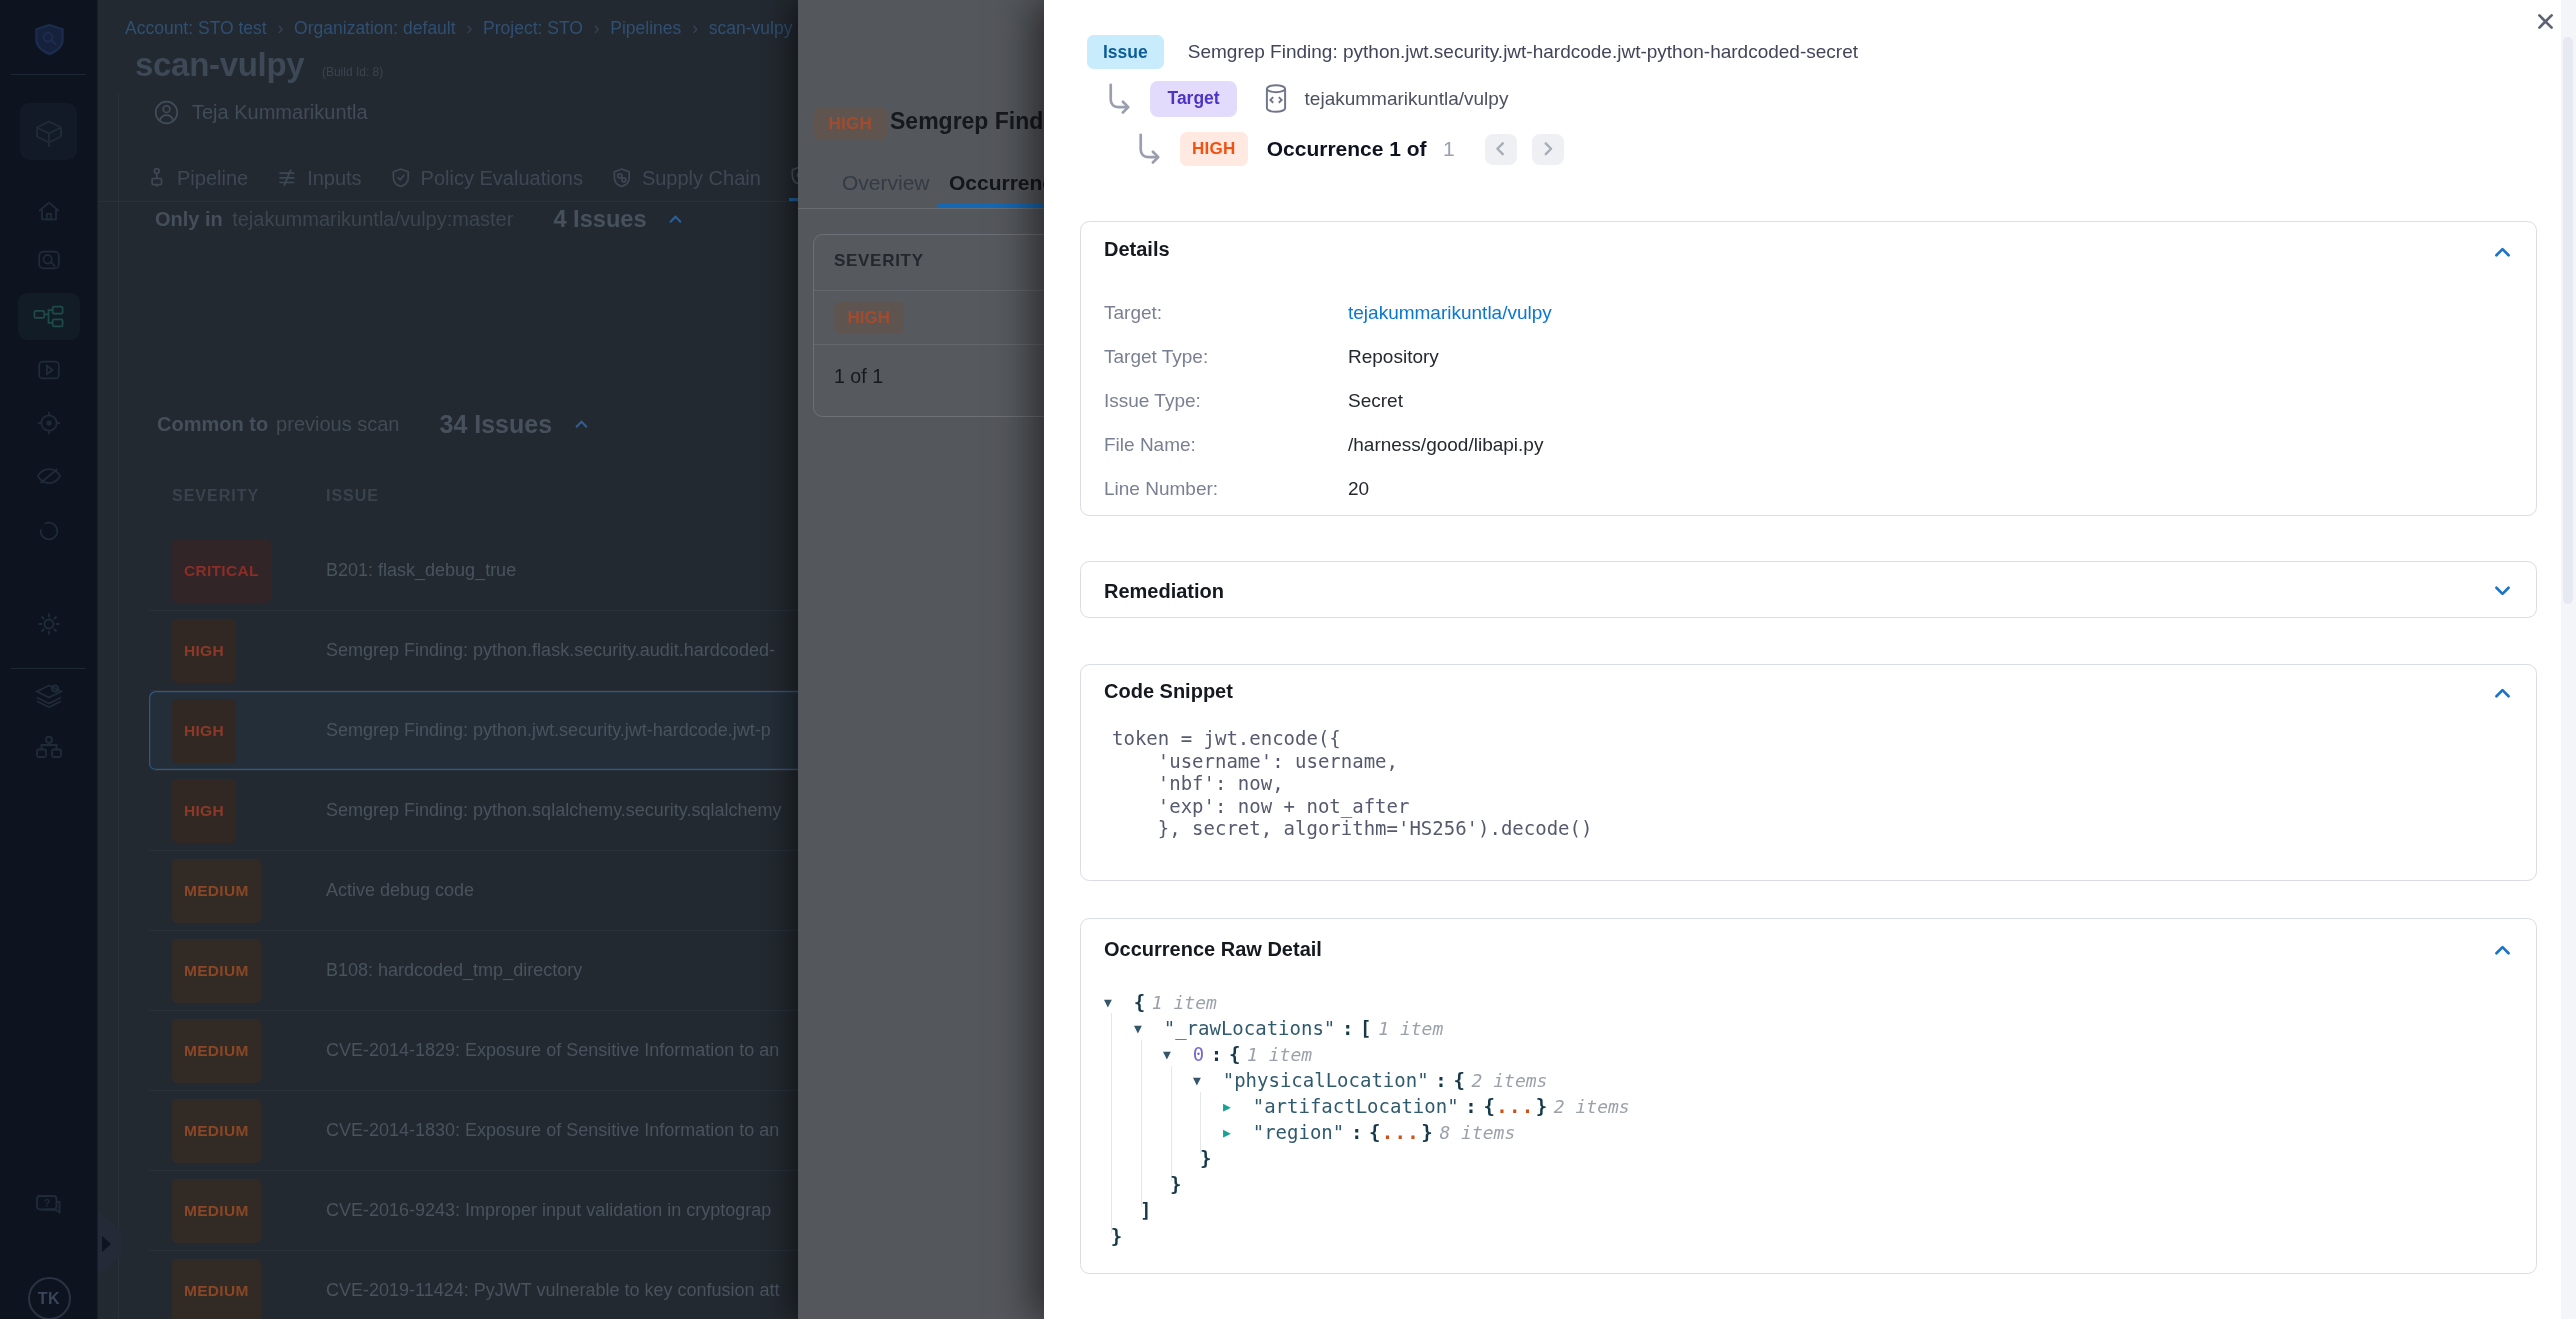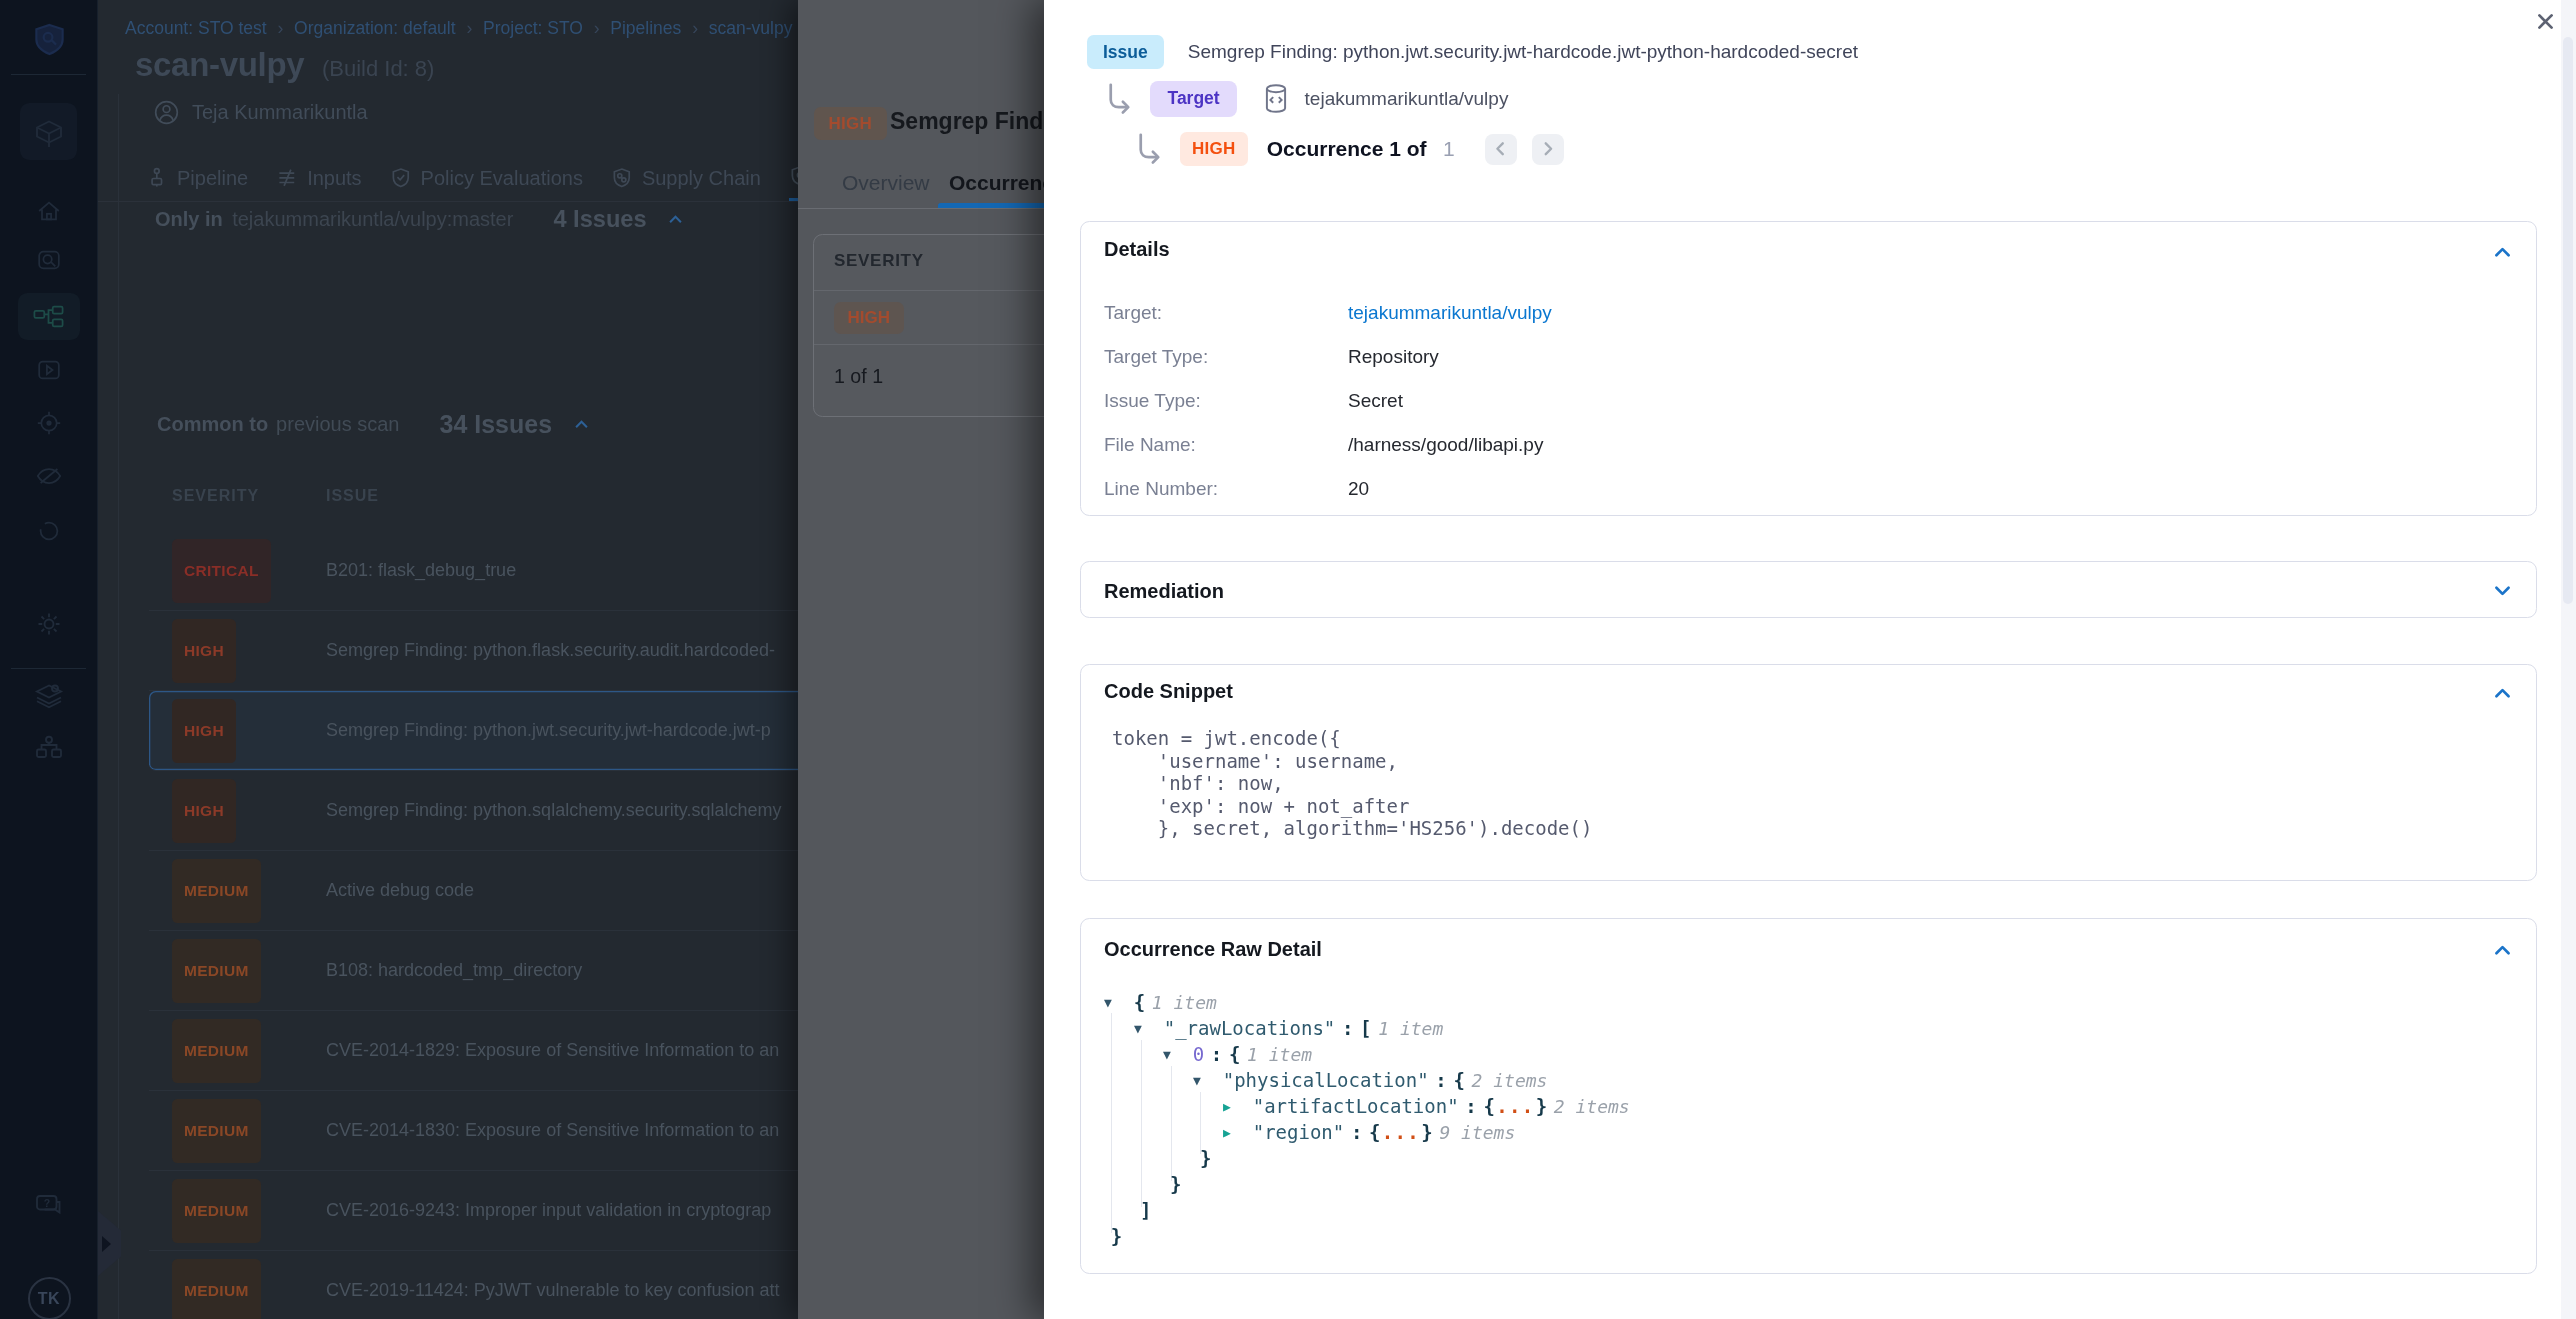--- a/index.html
+++ b/index.html
@@ -22,21 +22,21 @@
   .collapse-tri { width:0;height:0;border-top:8px solid transparent;border-bottom:8px solid transparent;
                   border-left:9.4px solid #0e1420; margin-left:4px; }
 
   
   .base { position:absolute; left:98px; top:0; right:0; bottom:0; }
   .breadcrumb { position:absolute; left:27px; top:17.5px; display:flex; align-items:center; gap:10.8px; font-size:17.5px; }
   .bc-link { color:#2f4f73; cursor:pointer; }
   .bc-sep { color:#36455a; font-size:17.5px; }
   .page-title-row { position:absolute; left:37px; top:46px; display:flex; align-items:baseline; gap:17.5px; }
   .page-title { font-size:33px; font-weight:600; color:#3e4957; letter-spacing:-0.3px; }
-  .build-id { font-size:22px; color:#3a4451; }
+  .build-id { font-size:12px; color:#3a4451; }
   .exec-border { position:absolute; left:19.6px; top:94px; bottom:0; width:0.7px; background:#2a313a; }
   .user-row { position:absolute; left:55px; top:99px; display:flex; align-items:center; gap:12px; color:#414c59; font-size:20px; }
   .tabs-row { position:absolute; left:48px; top:154px; height:48px; display:flex; gap:28px; align-items:center; }
   .tab { display:flex; align-items:center; gap:9.4px; color:#3e4855; font-size:20px; height:48px; cursor:pointer; }
   .tab.active { border-bottom:4.7px solid #1e5f9e; color:#46525f; }
   .tab-ic { display:flex; }
   .tabs-divider { position:absolute; left:0; right:0; top:201px; height:0.7px; background:#2b313a; }
 
   .only-row { position:absolute; left:57px; top:206px; display:flex; align-items:center; font-size:20px; }
   .only-label { font-weight:bold; color:#454f5b; margin-right:9.4px; }
@@ -534,21 +534,21 @@
       <div class="tree">
         <div class="tguide" style="left:7.4px; top:24px; height:220px;"></div>
         <div class="tguide" style="left:37px; top:51px; height:167px;"></div>
         <div class="tguide" style="left:67px; top:77px; height:115px;"></div>
         <div class="tguide" style="left:96px; top:103px; height:62px;"></div>
       <div class="tline" style="padding-left: 0px;"><span class="seg tri open">▼</span><span class="seg p">{</span><span class="seg meta">1 item</span></div>
           <div class="tline" style="padding-left: 30px;"><span class="seg tri open">▼</span><span class="seg k">"_rawLocations"</span><span class="seg p">:</span><span class="seg p">[</span><span class="seg meta">1 item</span></div>
           <div class="tline" style="padding-left: 59px;"><span class="seg tri open">▼</span><span class="seg idx">0</span><span class="seg p">:</span><span class="seg p">{</span><span class="seg meta">1 item</span></div>
           <div class="tline" style="padding-left: 89px;"><span class="seg tri open">▼</span><span class="seg k">"physicalLocation"</span><span class="seg p">:</span><span class="seg p">{</span><span class="seg meta">2 items</span></div>
           <div class="tline" style="padding-left: 119px;"><span class="seg tri closed">▶</span><span class="seg k">"artifactLocation"</span><span class="seg p">:</span><span class="seg p tight">{</span><span class="seg dots tight">...</span><span class="seg p">}</span><span class="seg meta">2 items</span></div>
-          <div class="tline" style="padding-left: 119px;"><span class="seg tri closed">▶</span><span class="seg k">"region"</span><span class="seg p">:</span><span class="seg p tight">{</span><span class="seg dots tight">...</span><span class="seg p">}</span><span class="seg meta">9 items</span></div>
+          <div class="tline" style="padding-left: 119px;"><span class="seg tri closed">▶</span><span class="seg k">"region"</span><span class="seg p">:</span><span class="seg p tight">{</span><span class="seg dots tight">...</span><span class="seg p">}</span><span class="seg meta">8 items</span></div>
           <div class="tline" style="padding-left: 96px;"><span class="seg p">}</span></div>
           <div class="tline" style="padding-left: 66px;"><span class="seg p">}</span></div>
           <div class="tline" style="padding-left: 36px;"><span class="seg p">]</span></div>
           <div class="tline" style="padding-left: 6.7px;"><span class="seg p">}</span></div>
         </div>
     </div>
   </section>
 </div>
 
 

